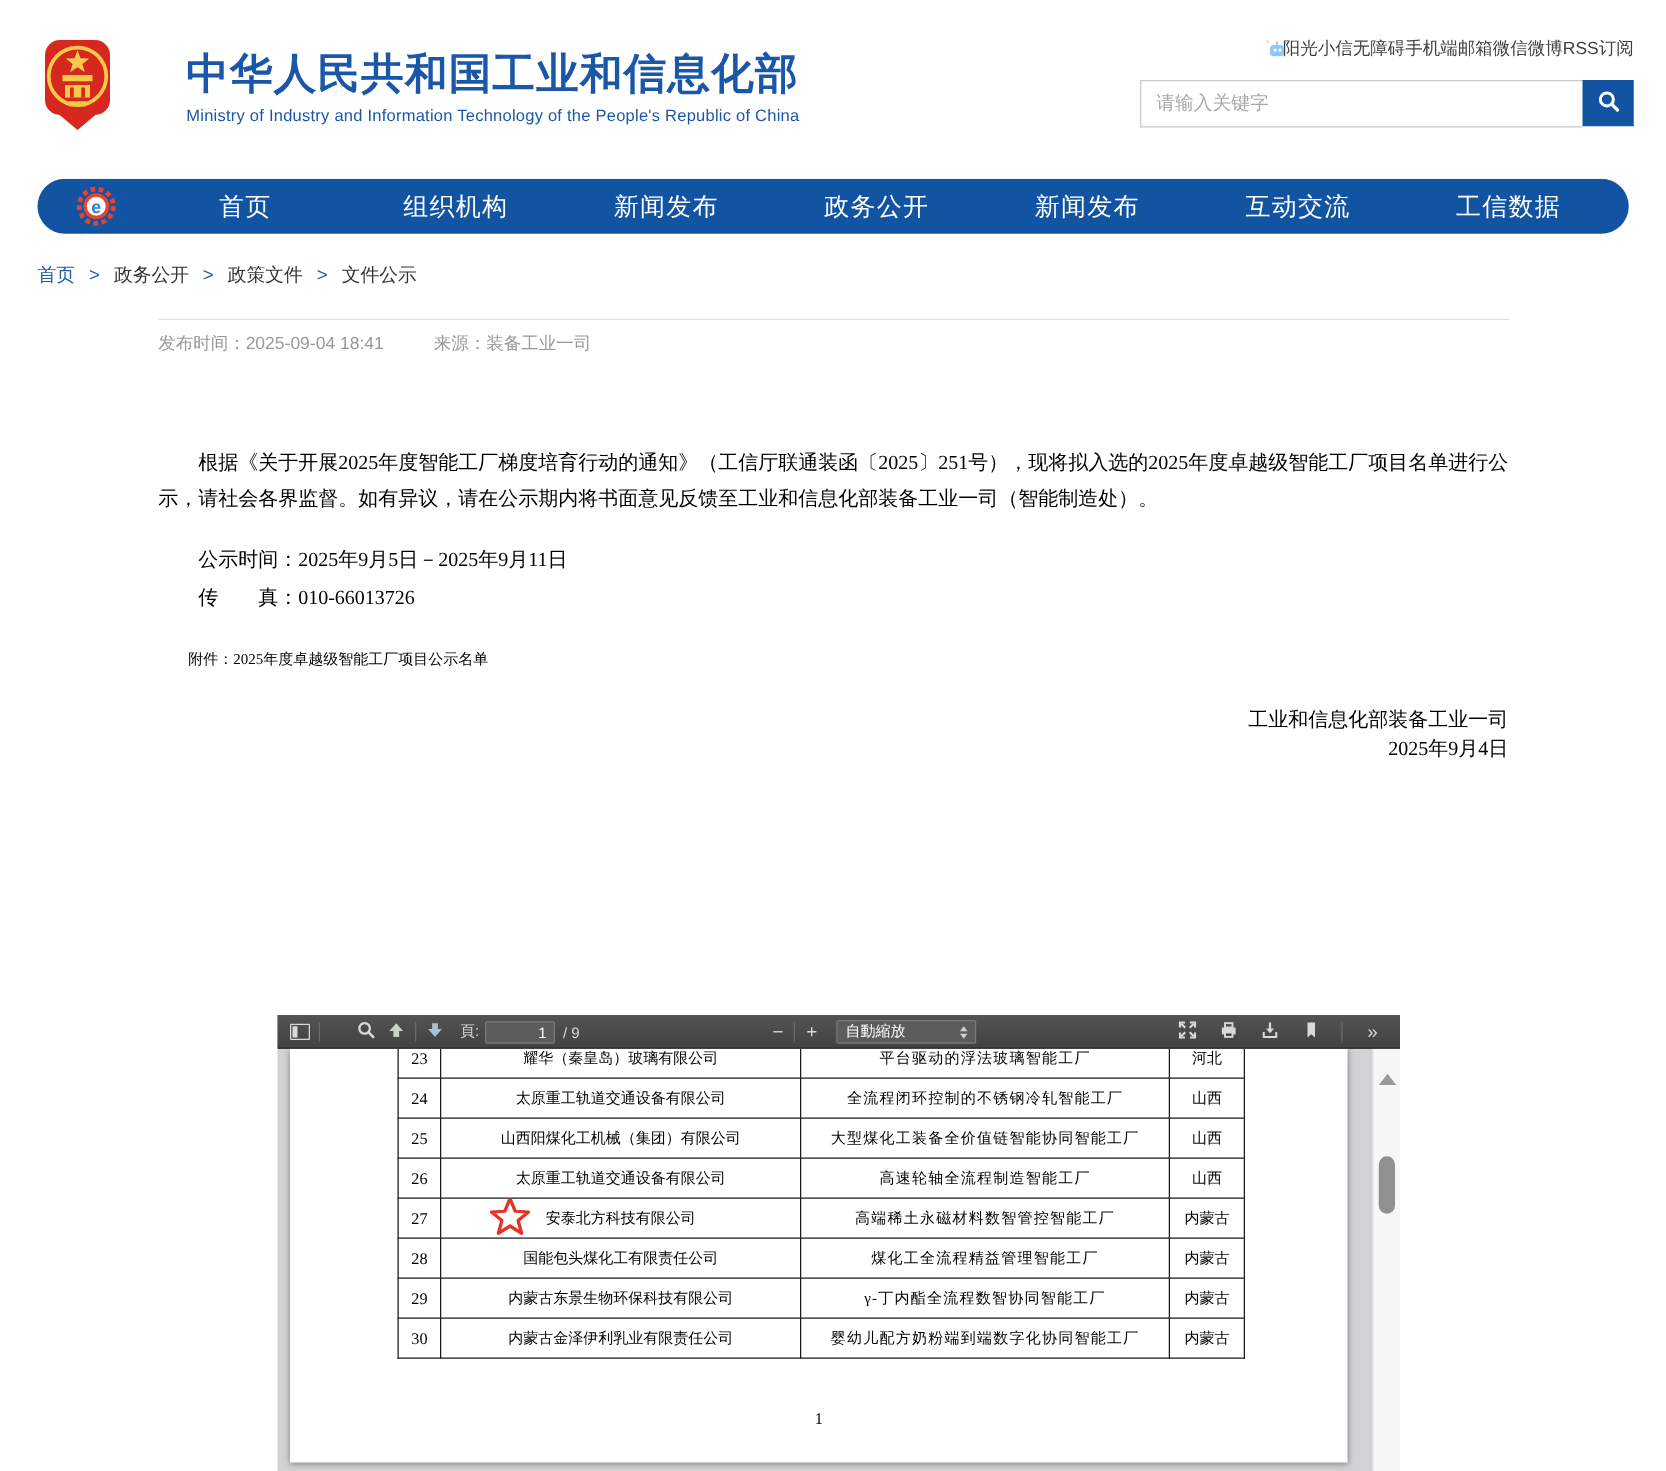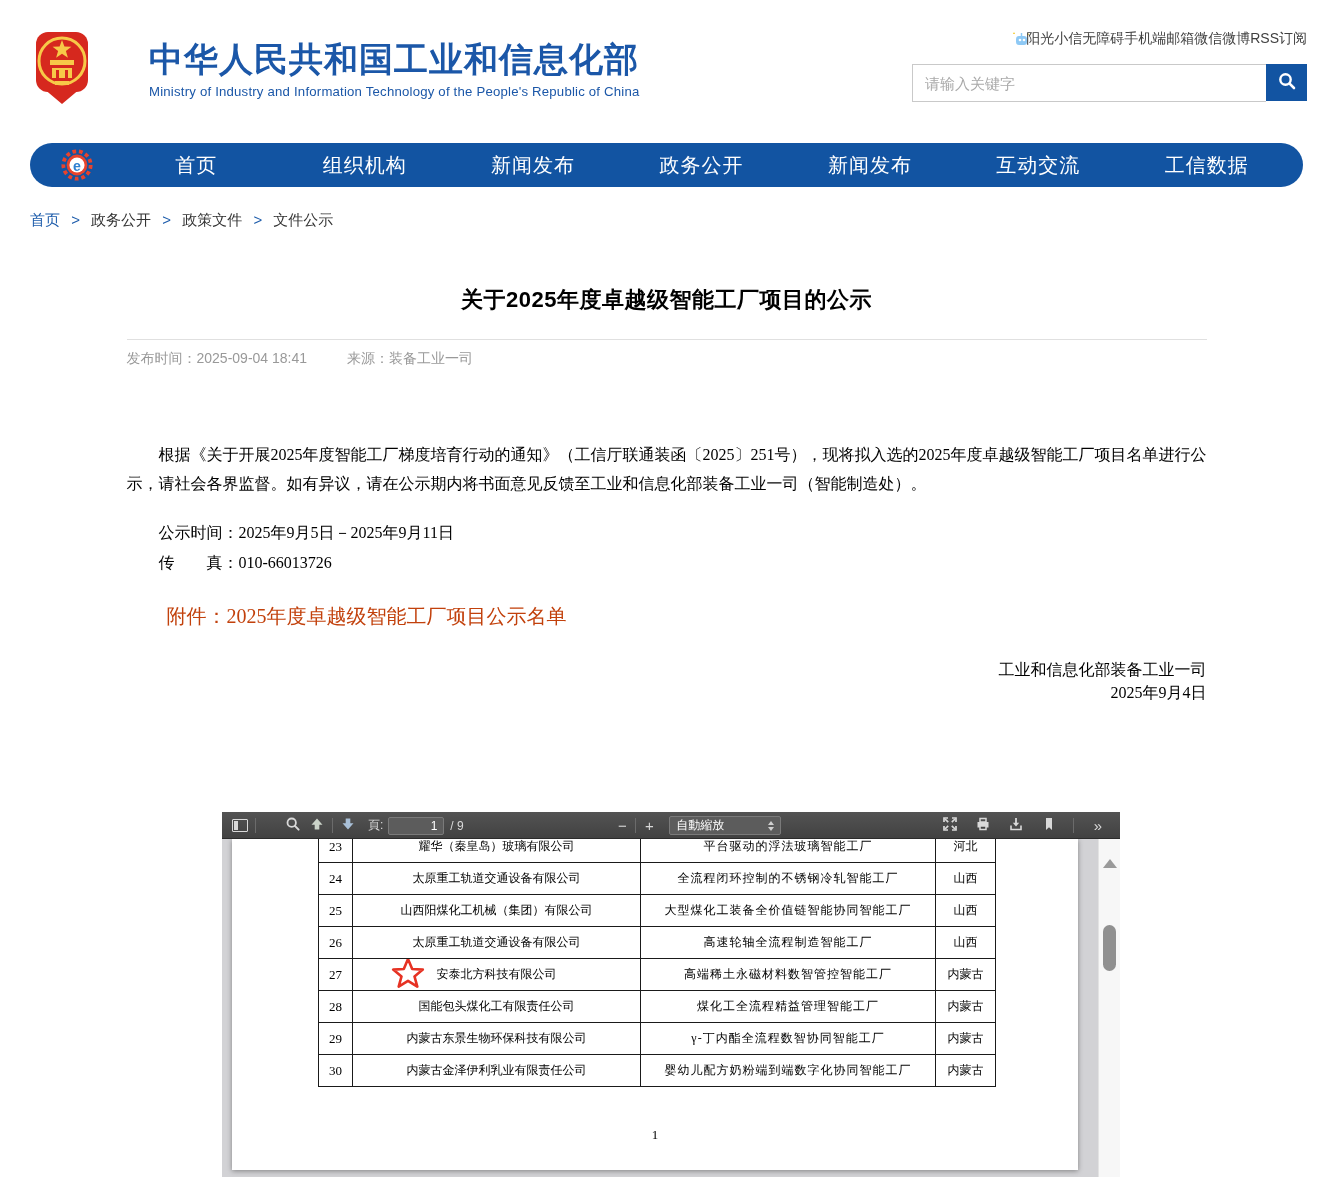--- a/index.html
+++ b/index.html
@@ -16,21 +16,21 @@
   .site-subtitle { font-size:13.2px; color:#1b57a8; margin-top:6px; letter-spacing:.2px; }
   .title-wrap { margin-left:10px; }
 
   .quick-links { position:absolute; right:26px; top:30px; display:flex; align-items:center; 
     font-size:14px; color:#404040; }
   .quick-links .ql { cursor:pointer; white-space:nowrap; }
   .robot-ico { width:18px; height:18px; display:inline-block; margin-right:-4px; }
 
   .search-box { position:absolute; right:26px; top:64px; width:395px; height:37px; display:flex; }
   .search-box input { flex:1; border:1px solid #c9c9c9; border-right:none; padding:18px 12px;
-    font-size:15px; color:#333; outline:none; font-family:Liberation Sans, sans-serif; }
+    font-size:15px; color:#333; outline:none; font-family:Liberation Serif, serif; }
   .search-box input::placeholder { color:#a9a9a9; }
   .search-btn { width:41px; height:37px; background:#1254a2; border:none; cursor:pointer;
     display:flex; align-items:center; justify-content:center; }
 
   
   .main-nav { margin:0 30px; height:44px; background:#1254a2; border-radius:22px;
     display:flex; align-items:center; padding:0 12px; }
   .nav-logo { width:70px; display:flex; justify-content:center; align-items:center; }
   .main-nav a { flex:1; text-align:center; color:#fff; font-size:20px; text-decoration:none;
     letter-spacing:1px; cursor:pointer; }
@@ -45,21 +45,21 @@
   .article { width:1080px; margin:0 auto; font-family:"Liberation Serif", serif; }
   .article h1 { margin:54px 0 0 0; text-align:center; font-size:22px; color:#000;
     font-family:"Liberation Sans", sans-serif; font-weight:bold; letter-spacing:.5px; }
   .article .divider { border:none; border-top:1px solid #e0e0e0; margin:24px 0 0 0; }
   .pub-info { margin-top:10px; text-align:left; font-size:14px; color:#999;
     font-family:"Liberation Sans", sans-serif; }
   .pub-info .src { margin-left:40px; }
   .article .para { margin:72px 0 0 0; font-size:16px; line-height:29px; color:#000; text-indent:2em; }
   .article .line { margin:0; font-size:16px; line-height:29.5px; color:#000; padding-left:2em; }
   .article .line.first { margin-top:20px; }
-  .article .attach { margin:26px 0 0 0; font-size:20px; color:#c2410c; padding-left:2em; }
+  .article .attach { margin:26px 0 0 0; font-size:12px; color:#000000; padding-left:2em; }
   .article .attach .att-name { cursor:pointer; }
   .article .sign { margin:30px 0 0 0; text-align:right; font-size:16px; color:#000; }
   .article .sign.date { margin-top:2px; }
 
   
   .pdf-viewer { position:absolute; left:222px; top:812px; width:898px; height:365px;
     background:#d2d2d5; }
   .pdf-toolbar { height:27px; background:linear-gradient(#535353,#414141);
     box-shadow:inset 0 -1px 0 #2b2b2b; display:flex; align-items:center; padding:0 6px;
     color:#d9d9d9; font-size:12px; }
@@ -192,21 +192,20 @@
   <span class="bc-link first">首页</span>
   <span class="bc-sep">&gt;</span>
   <span class="bc-link">政务公开</span>
   <span class="bc-sep">&gt;</span>
   <span class="bc-link">政策文件</span>
   <span class="bc-sep">&gt;</span>
   <span class="bc-link">文件公示</span>
 </div>
 
 <div class="article">
-  <h1>关于2025年度卓越级智能工厂项目的公示</h1>
   <hr class="divider">
   <div class="pub-info">
     <span>发布时间：</span><span>2025-09-04 18:41</span><span class="src">来源：</span><span>装备工业一司</span>
   </div>
 
   <p class="para">根据《关于开展2025年度智能工厂梯度培育行动的通知》（工信厅联通装函〔2025〕251号），现将拟入选的2025年度卓越级智能工厂项目名单进行公示，请社会各界监督。如有异议，请在公示期内将书面意见反馈至工业和信息化部装备工业一司（智能制造处）。</p>
 
   <p class="line first">公示时间：2025年9月5日－2025年9月11日</p>
   <p class="line">传　　真：010-66013726</p>
 

